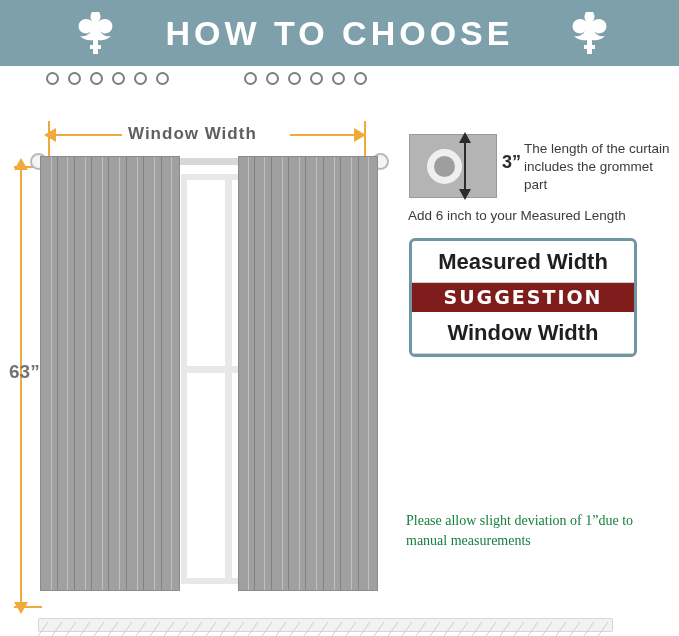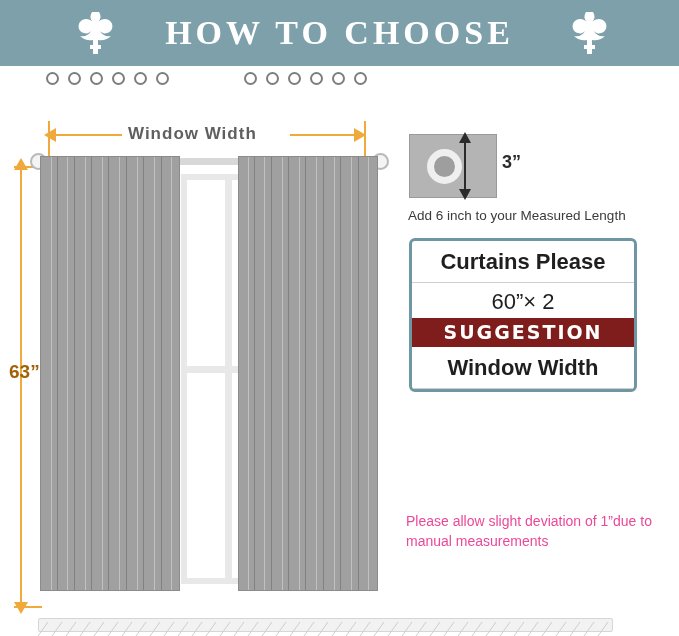--- a/index.html
+++ b/index.html
@@ -24,21 +24,21 @@
     background: #7da0ab;
     display: flex;
     align-items: center;
     justify-content: center;
   }
   #header-title {
     color: #ffffff;
     font-size: 34px;
     font-weight: bold;
     letter-spacing: 4px;
-    font-family: Liberation Serif, serif;
+    font-family: Liberation Sans, sans-serif;
     white-space: nowrap;
   }
   .fleur {
     position: absolute;
     top: 10px;
     width: 60px;
     height: 46px;
     color: #ffffff;
   }
   #fleur-left { left: 62px; }
@@ -82,21 +82,21 @@
     background: #f0a93b;
   }
 
   
   #height-label {
     position: absolute;
     left: 9px;
     top: 295px;
     font-size: 19px;
     font-weight: bold;
-    color: #a16207;
+    color: #737373;
     text-align: right;
   }
 
   
   #window-frame {
     position: absolute;
     left: 181px;
     top: 108px;
     width: 90px;
     height: 410px;
@@ -309,21 +309,22 @@
     font-size: 23px;
     padding: 7px 0 9px;
   }
   #deviation-note {
     position: absolute;
     left: 2px;
     top: 445px;
     width: 264px;
     font-size: 14px;
     line-height: 20px;
-    color: #ec4899;
+    color: #15803d;
+    font-family: Liberation Serif, serif;
   }
 </style>
 </head>
 <body>
 
 <div id="header-banner">
   <svg class="fleur" id="fleur-left" viewBox="0 0 60 46">
     <path fill="#ffffff" d="M30 2c-3 5-1 8 1 10-4-4-10-4-13 0-3 4-1 10 4 11 3 1 5 0 7-2-2 4-6 6-11 5 4 4 9 5 13 4v5h-3v4h3v5h5v-5h3v-4h-3v-5c4 1 9 0 13-4-5 1-9-1-11-5 2 2 4 3 7 2 5-1 7-7 4-11-3-4-9-4-13 0 2-2 4-5 1-10z"></path>
   </svg>
   <div id="header-title">HOW TO CHOOSE</div>
@@ -423,25 +424,25 @@
       <div class="ring"></div>
     </div>
     <div id="grommet-measure-line"></div>
     <svg style="position:absolute; left:54px; top:66px; width:14px; height:12px;" viewBox="0 0 14 12">
         <path fill="#2b2b2b" d="M7 0 L1 11 L13 11 Z"></path>
       </svg>
     <svg style="position:absolute; left:54px; top:122px; width:14px; height:12px;" viewBox="0 0 14 12">
         <path fill="#2b2b2b" d="M7 12 L1 1 L13 1 Z"></path>
       </svg>
     <div id="grommet-measure-label">3”</div>
+    <div id="grommet-note">The length of the curtain includes the grommet part</div>
     <div id="add-inch-note">Add 6 inch to your Measured Length</div>
 
     <div id="suggestion-table">
-      <div class="tbl-row" id="tbl-curtains-width">Curtains Please</div>
-      <div class="tbl-row" id="tbl-size">60”× 2</div>
+      <div class="tbl-row" id="tbl-curtains-width">Measured Width</div>
       <div class="tbl-row" id="tbl-suggestion">SUGGESTION</div>
       <div class="tbl-row" id="tbl-window-width">Window Width</div>
     </div>
 
     <div id="deviation-note">Please allow slight deviation of 1”due to manual measurements</div>
   </div>
 
   <div id="floor-board"></div>
   <svg id="floor-hatch" viewBox="0 0 575 14" preserveAspectRatio="none">
     <g stroke="#cfcfcf" stroke-width="1">

